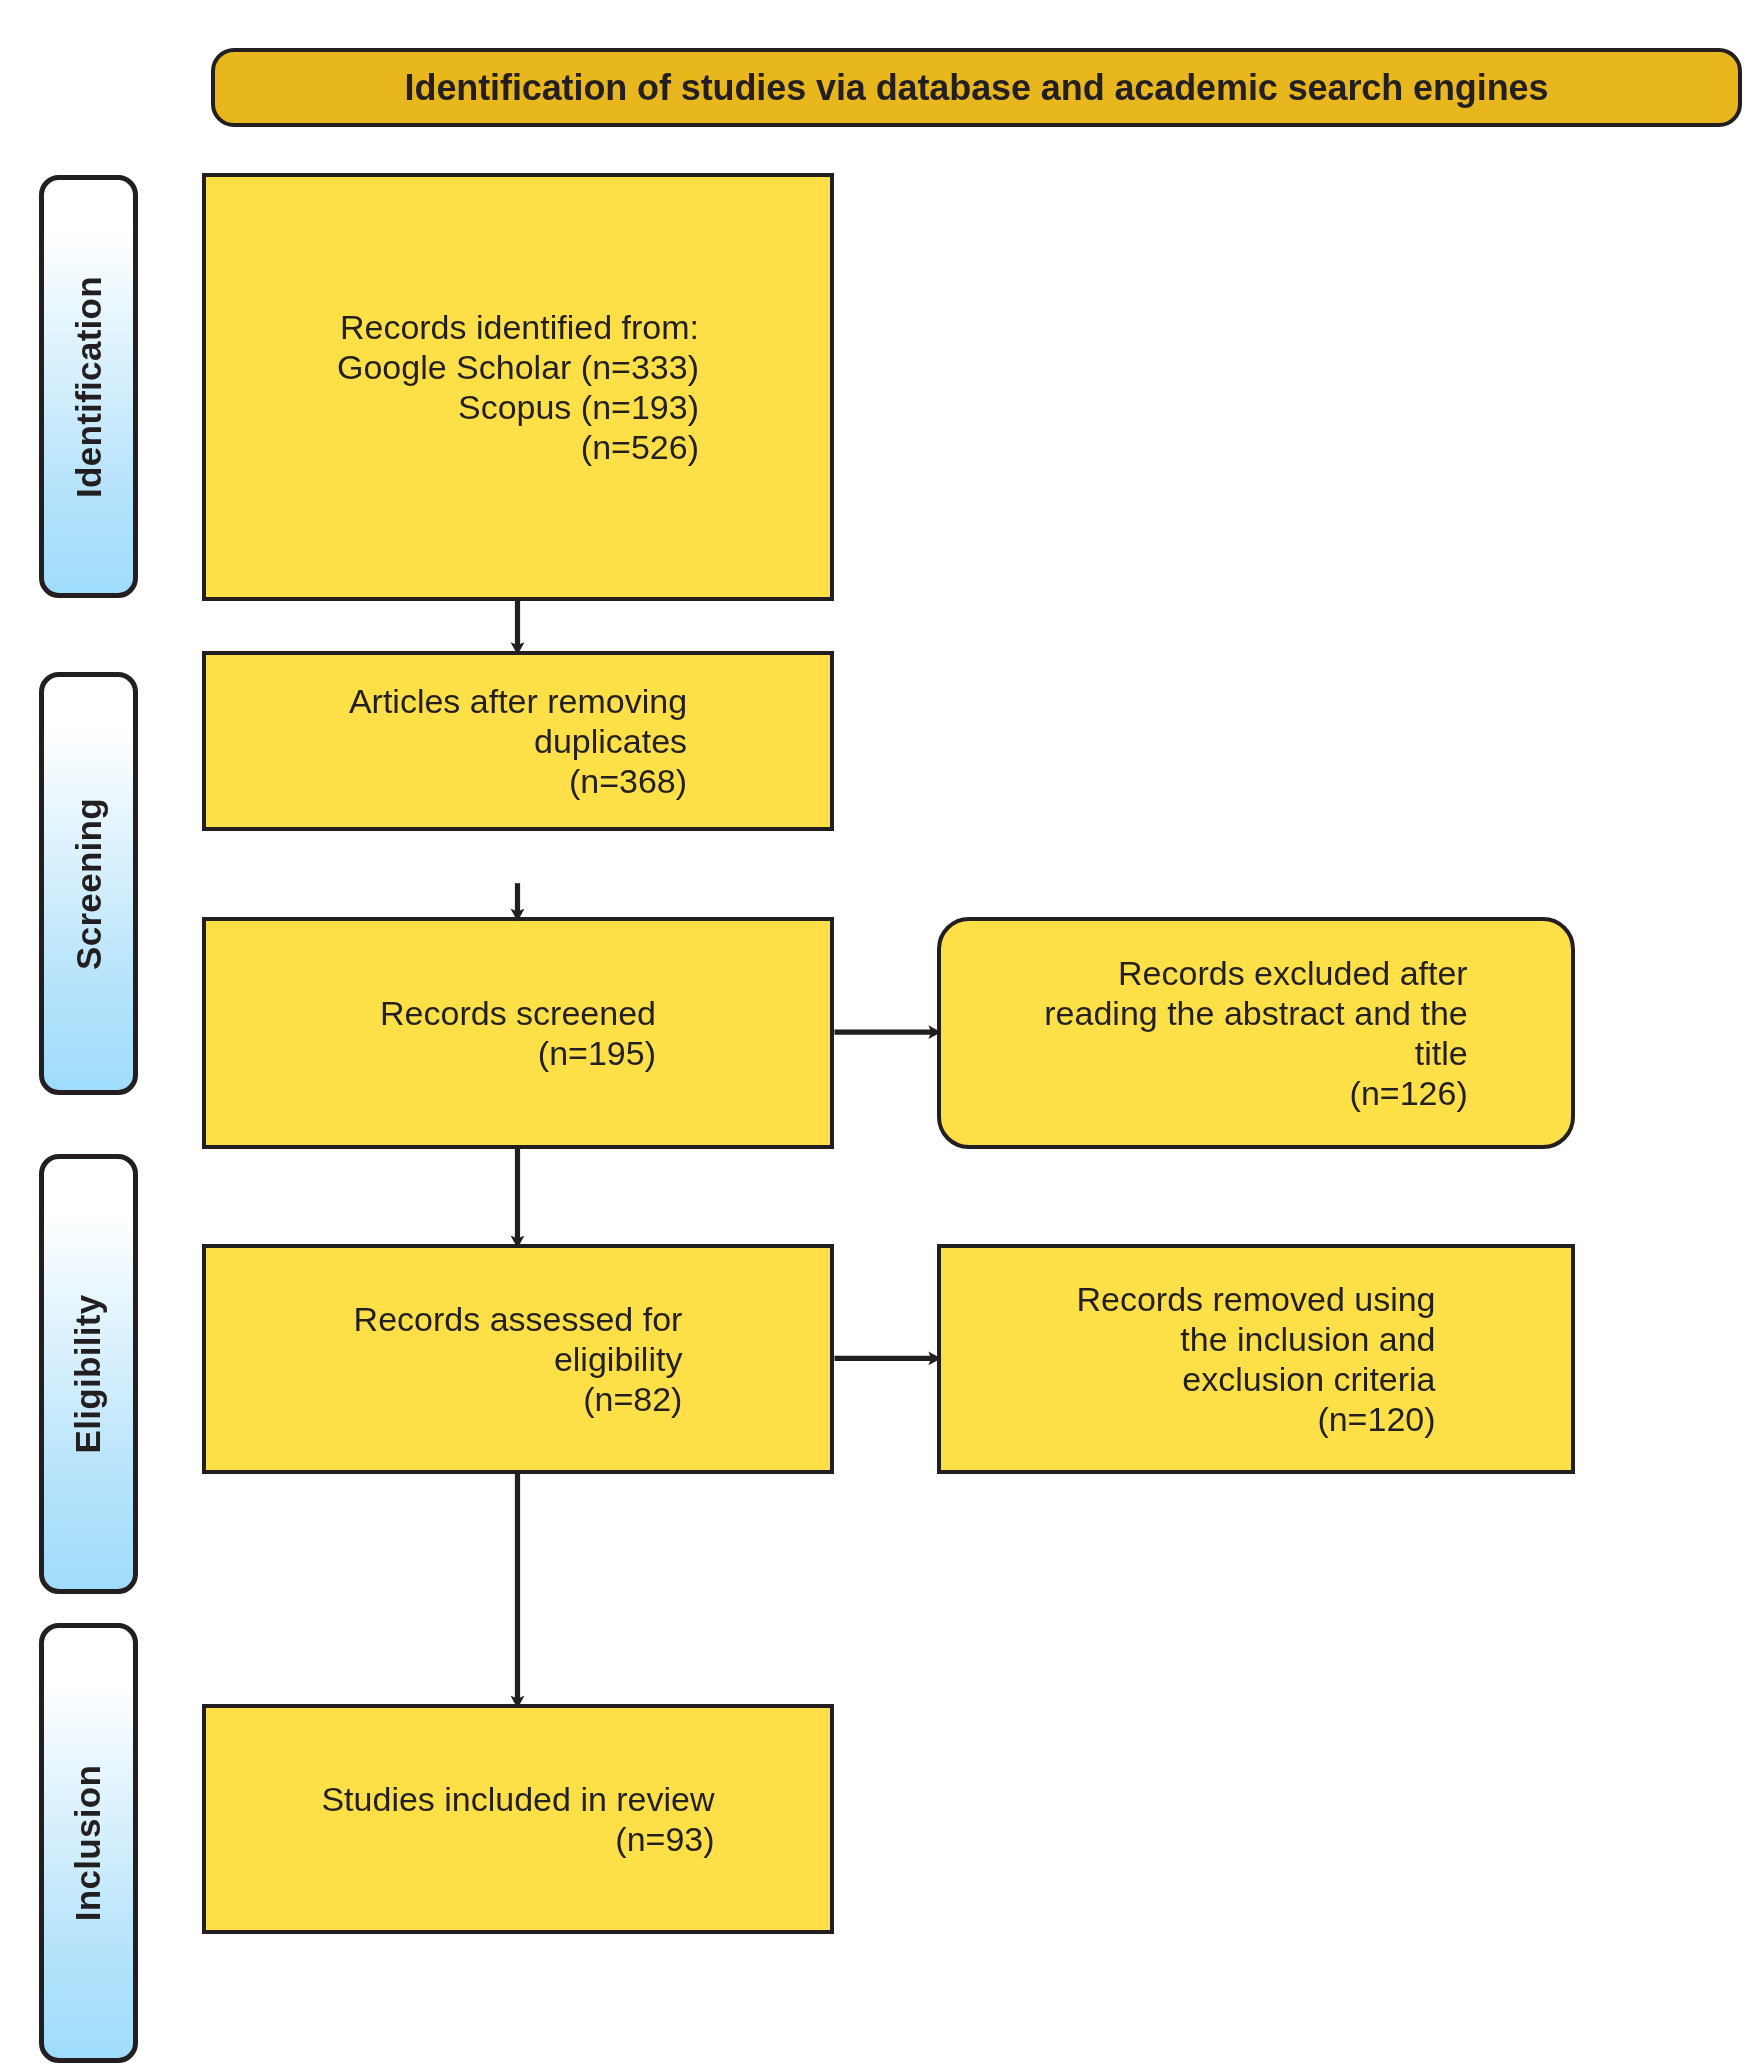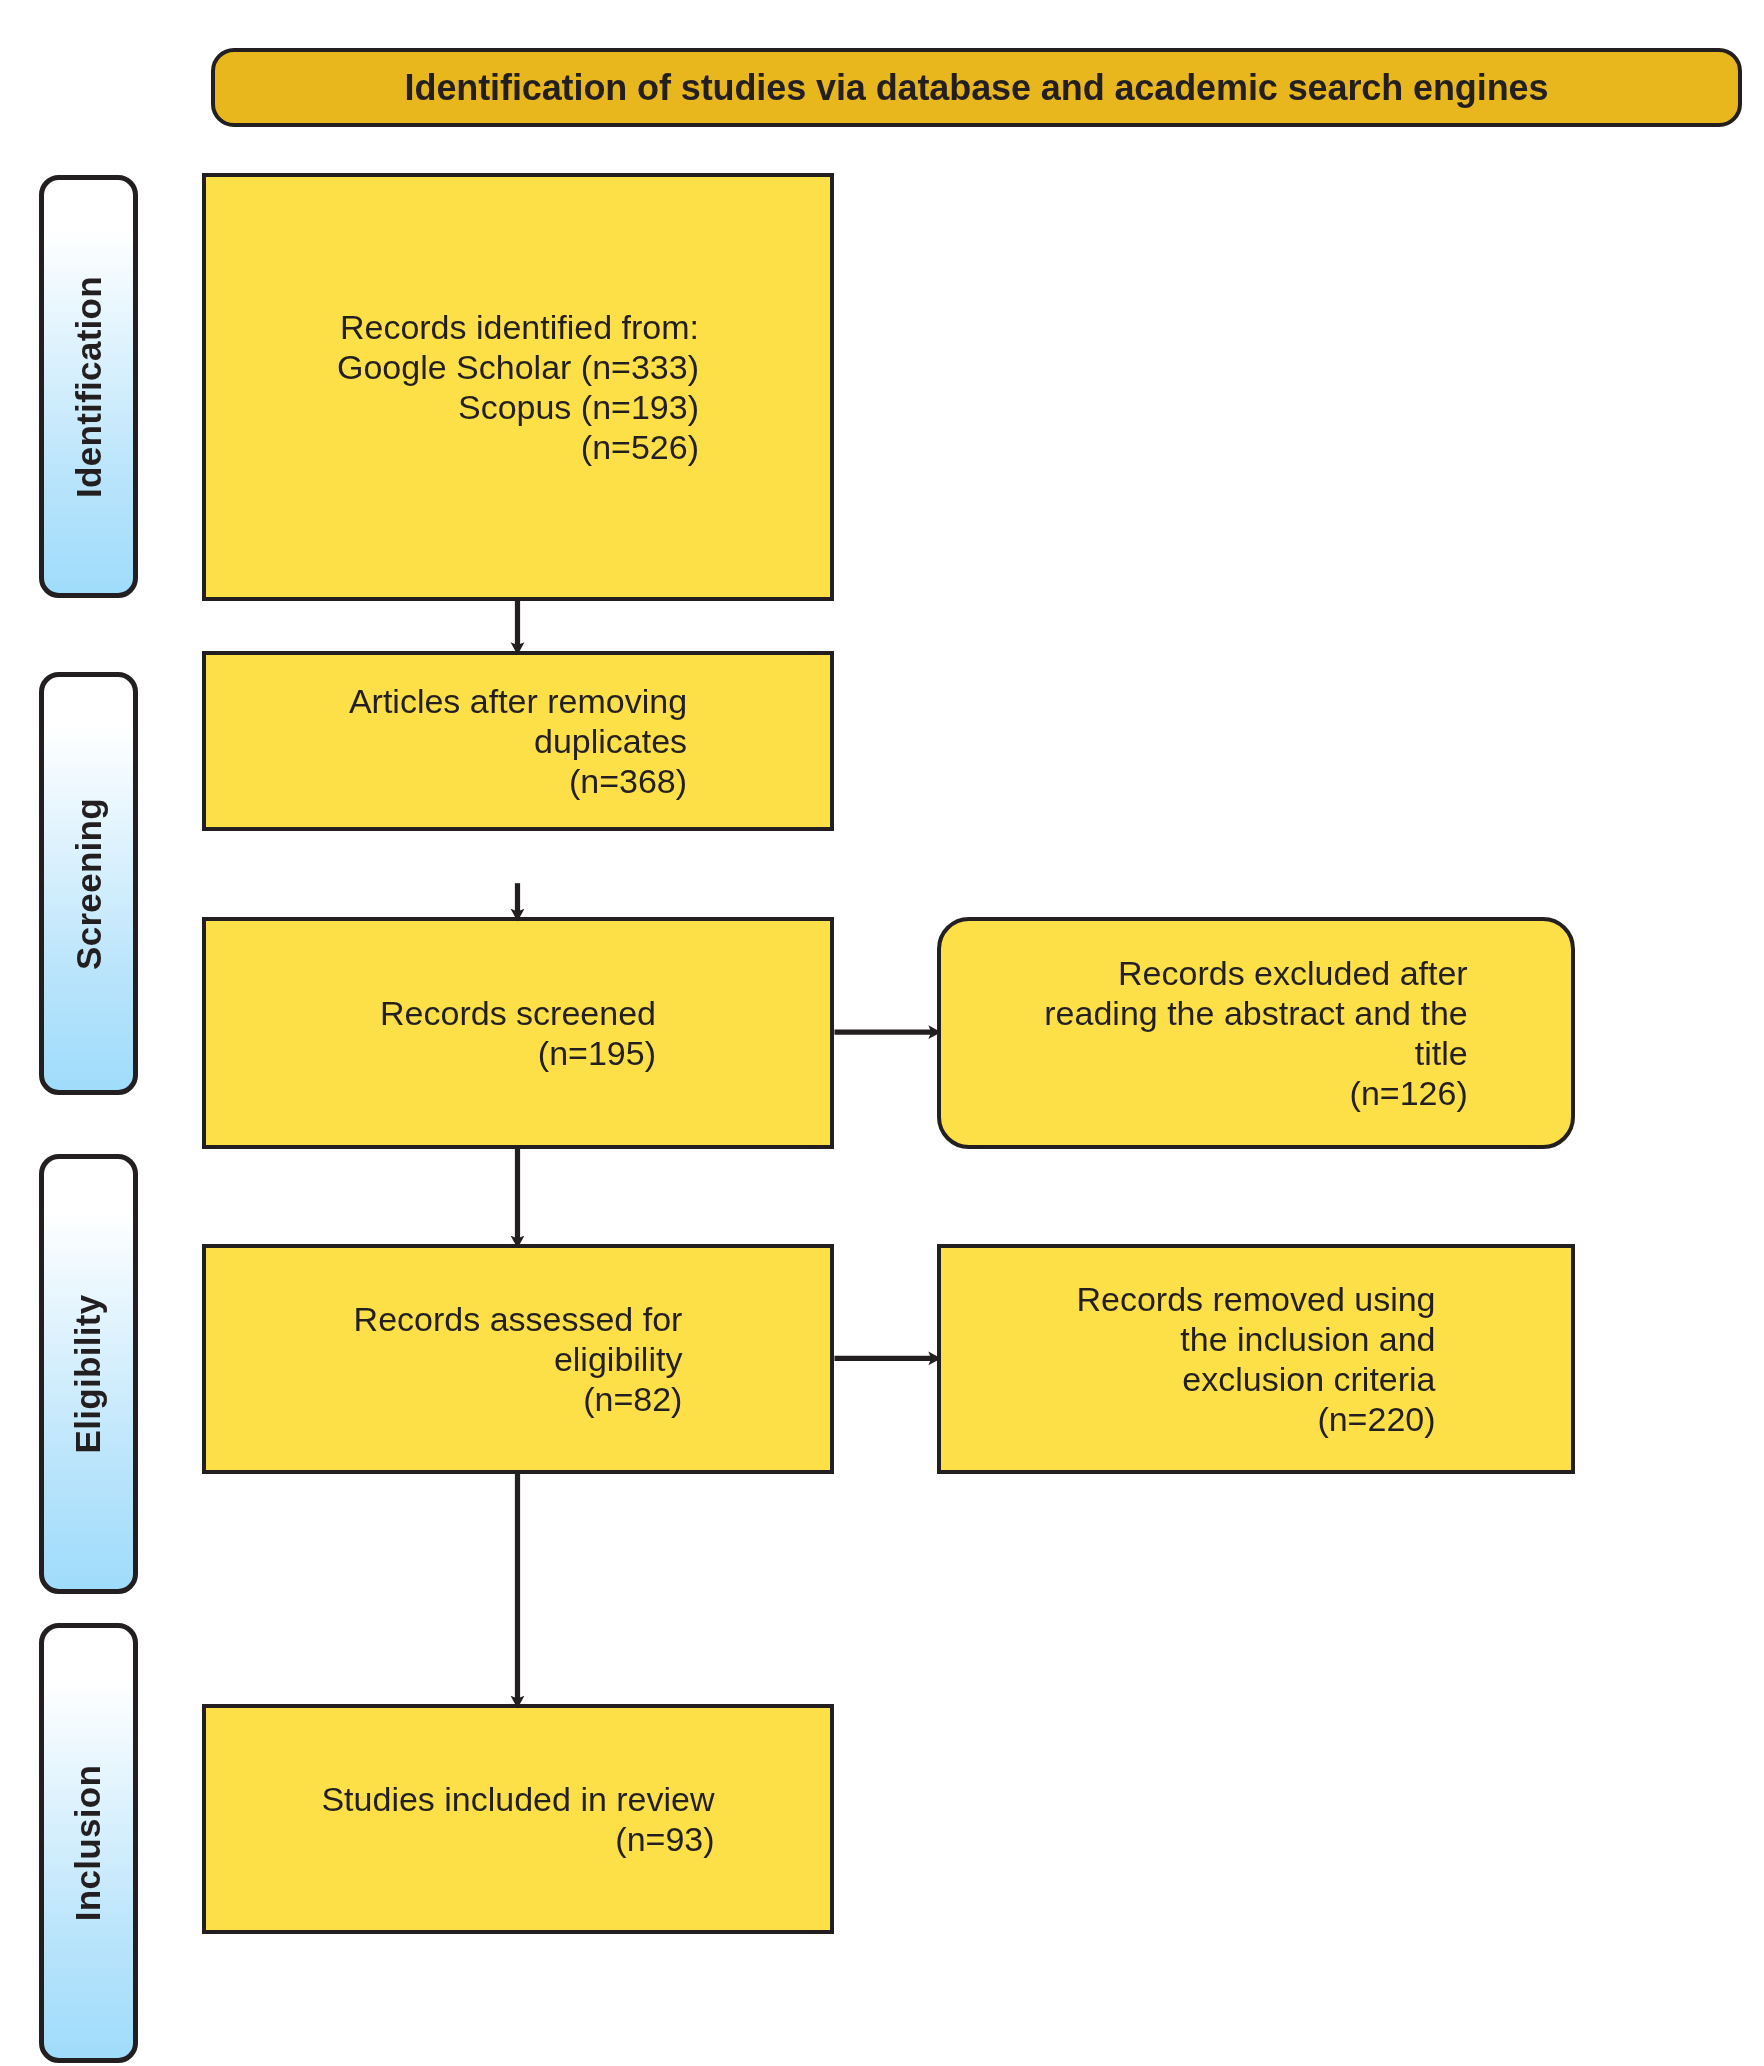--- a/index.html
+++ b/index.html
@@ -153,21 +153,21 @@
   <div class="flow-box" id="box-eligibility">
     <span class="box-text">Records assessed for
 eligibility
 (n=82)</span>
   </div>
 
   <div class="flow-box" id="box-removed-criteria">
     <span class="box-text">Records removed using
 the inclusion and
 exclusion criteria
-(n=220)</span>
+(n=120)</span>
   </div>
 
   <div class="flow-box" id="box-included">
     <span class="box-text">Studies included in review
 (n=93)</span>
   </div>
 
   <svg id="connectors" viewBox="0 0 3044 3565">
     <defs>
 

